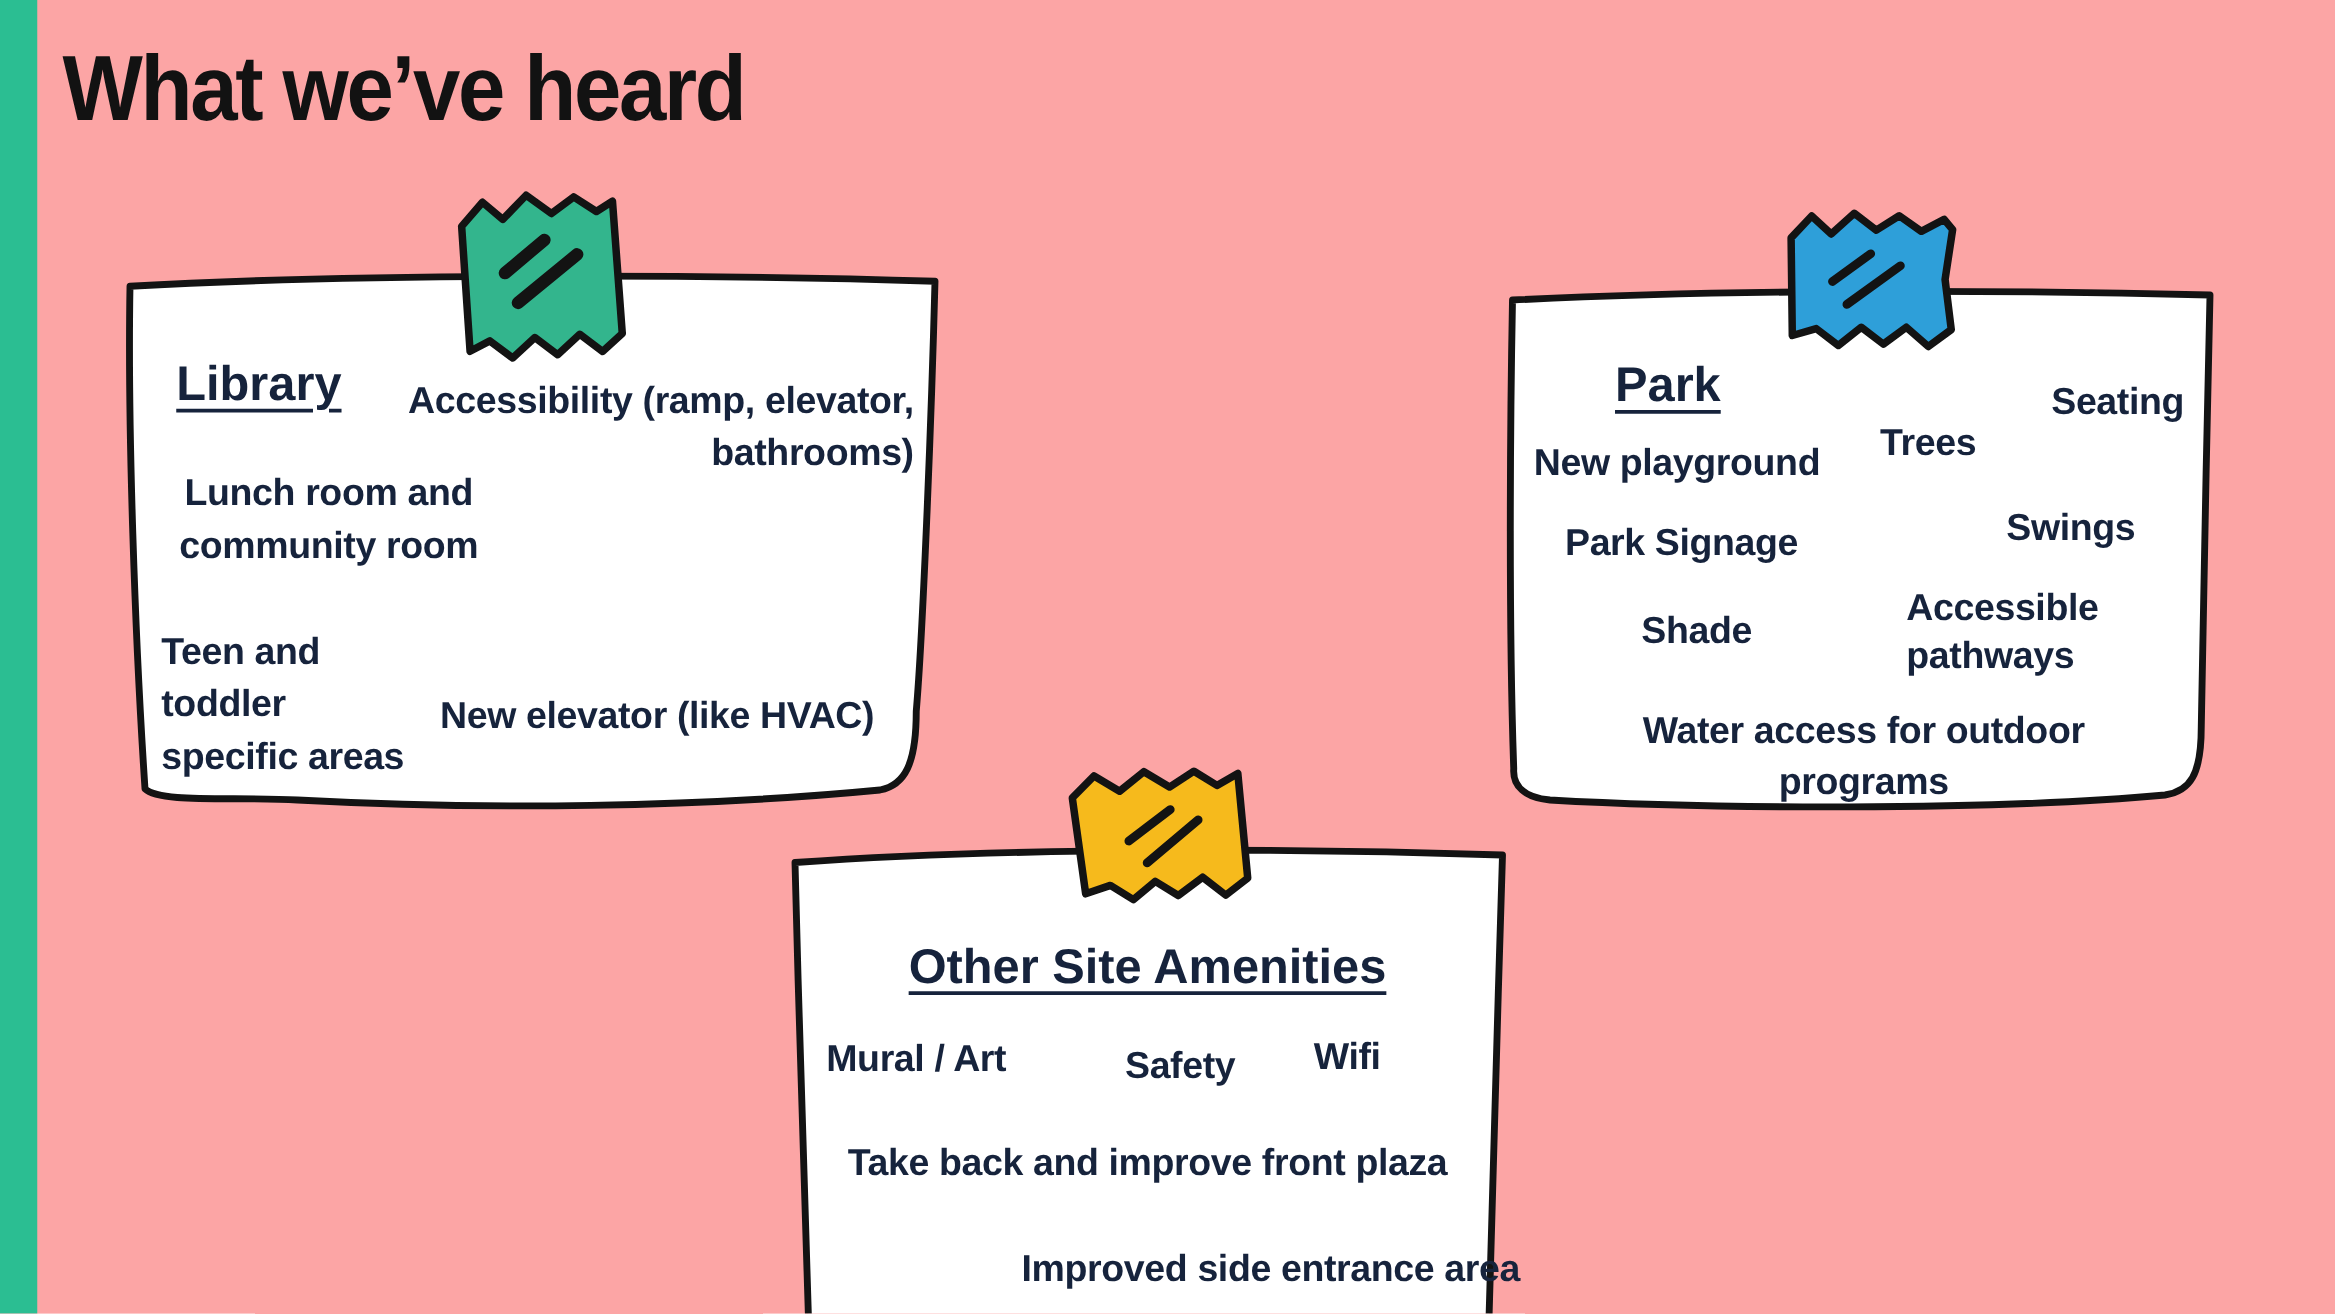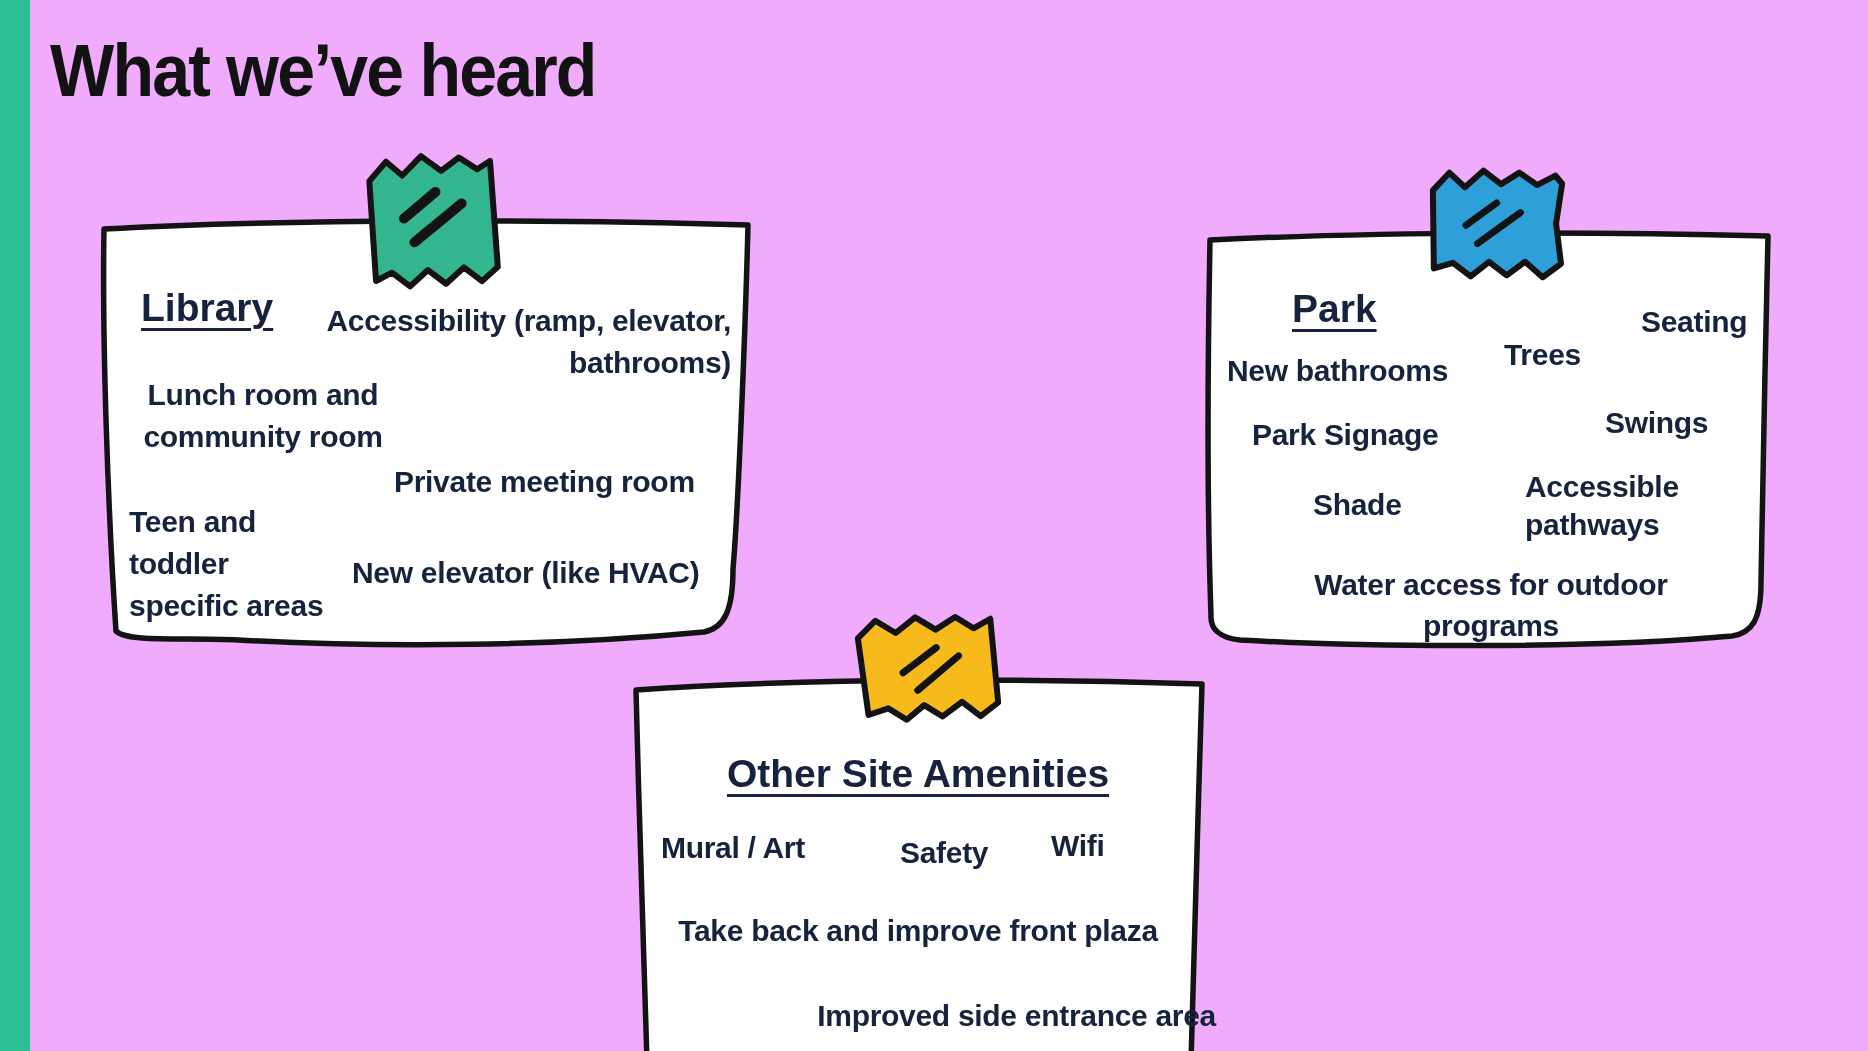--- a/index.html
+++ b/index.html
@@ -1,20 +1,20 @@
 <!DOCTYPE html>
 <html><head>
 <meta charset="utf-8">
 <style>
   html,body{margin:0;padding:0;background:#ffffff;}
   .slide{
     position:relative;
     width:1868px;height:1051px;
     overflow:hidden;
-    background:#f0abfc;
+    background:#fca5a5;
     font-family:"Liberation Sans", sans-serif;
   }
   .accent-bar{position:absolute;left:0;top:0;width:30px;height:1051px;display:block;}
   .title{
     position:absolute;left:50px;top:30px;margin:0;
     font-size:74px;font-weight:800;letter-spacing:-2px;line-height:1.1;
     transform:scaleX(0.92);transform-origin:left top;
     white-space:nowrap;
   }
   .card{position:absolute;font-weight:700;}
@@ -74,34 +74,33 @@
 
   <div class="card card-library" style="color: rgb(22, 35, 60);">
     <svg class="card-border" width="676" height="444" viewBox="0 0 676 444">
       <path d="M16,18 C190,8 470,8 660,14 C657,130 650,300 645,358 C645,400 636,417 616,421 C470,435 300,437 150,429 C100,426 40,432 28,420 C20,300 14,130 16,18 Z" stroke-width="5.5" stroke-linejoin="round" stroke-linecap="round" stroke="#131313" fill="#FFFFFF"></path>
     </svg>
     <div class="card-heading lib-h">Library</div>
     <div class="item lib-i0">Accessibility (ramp, elevator,
 bathrooms)</div>
     <div class="item lib-i1">Lunch room and
 community room</div>
-    <div class="item lib-i2">Private meeting room</div>
     <div class="item lib-i3">Teen and
 toddler
 specific areas</div>
     <div class="item lib-i4">New elevator (like HVAC)</div>
   </div>
 
   <div class="card card-park" style="color: rgb(22, 35, 60);">
     <svg class="card-border" width="592" height="428" viewBox="0 0 592 428">
       <path d="M18,16 C200,7 420,8 576,12 C573,120 571,280 569,358 C569,396 560,409 540,412 C400,425 170,423 48,416 C28,414 18,405 19,391 C15,280 16,120 18,16 Z" stroke-width="5.5" stroke-linejoin="round" stroke-linecap="round" stroke="#131313" fill="#FFFFFF"></path>
     </svg>
     <div class="card-heading park-h">Park</div>
     <div class="item park-i0">Seating</div>
-    <div class="item park-i1">New bathrooms</div>
+    <div class="item park-i1">New playground</div>
     <div class="item park-i2">Trees</div>
     <div class="item park-i3">Park Signage</div>
     <div class="item park-i4">Swings</div>
     <div class="item park-i5">Shade</div>
     <div class="item park-i6">Accessible
 pathways</div>
     <div class="item park-i7">Water access for outdoor
 programs</div>
   </div>
 

